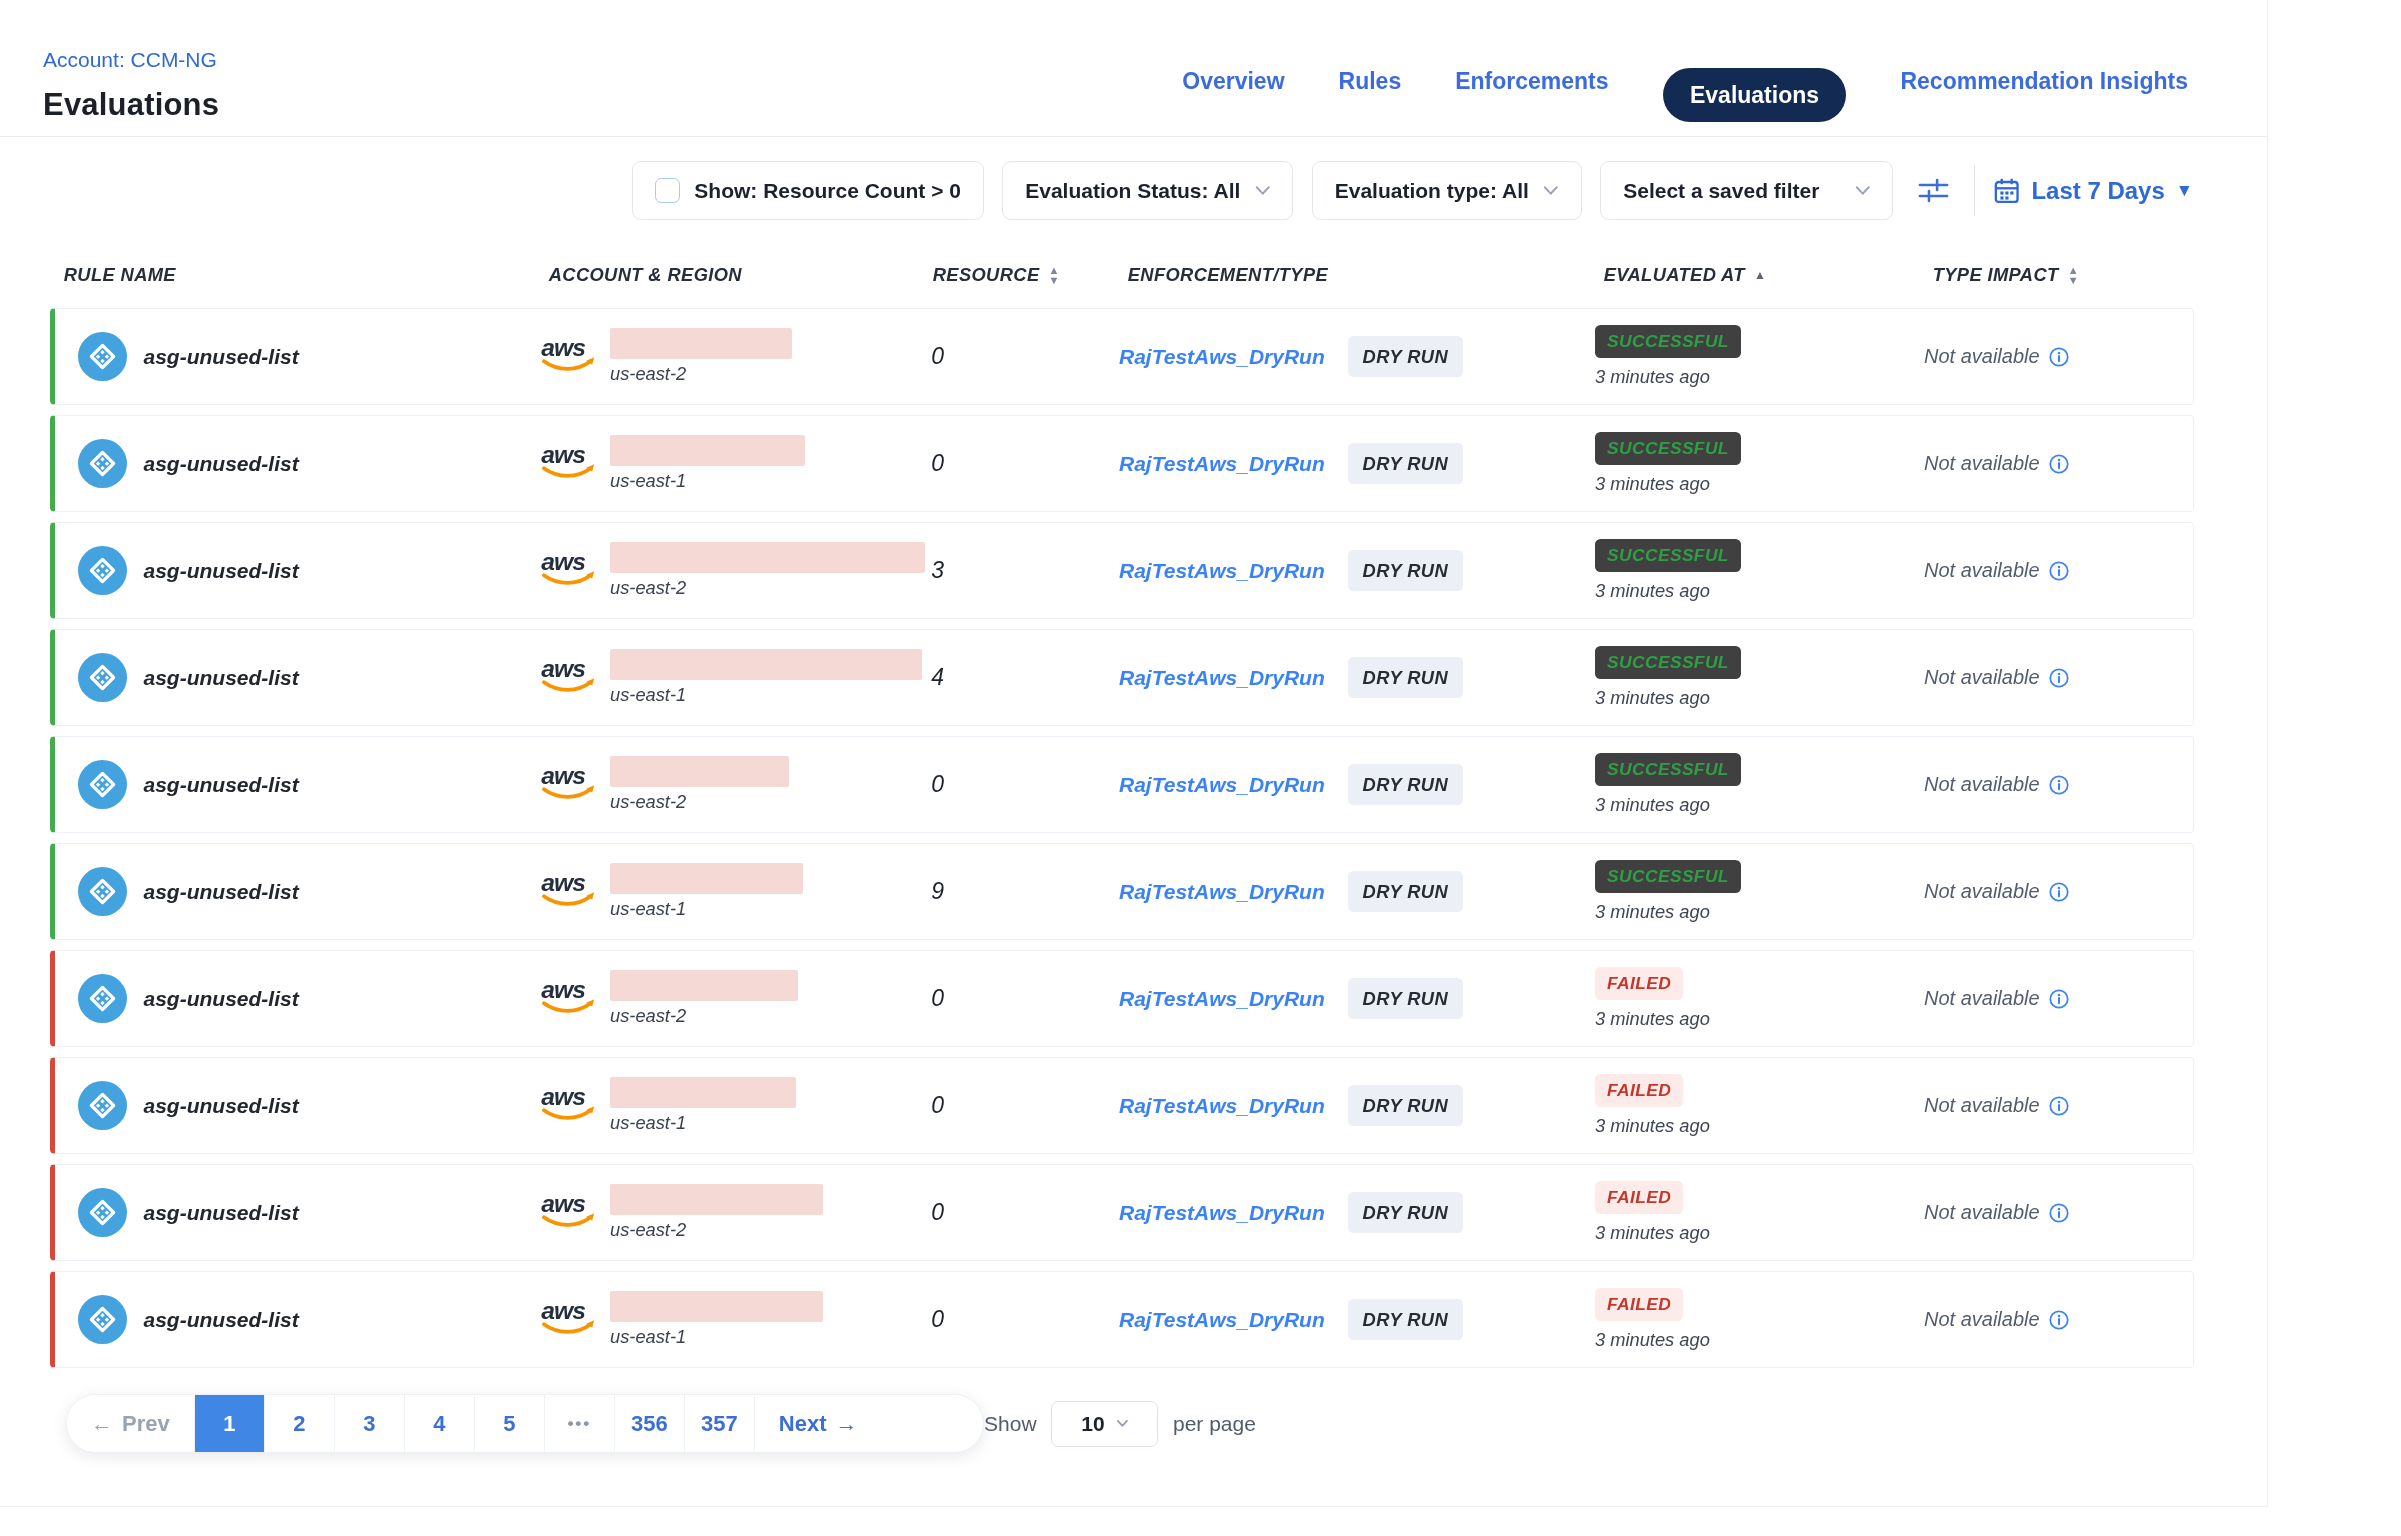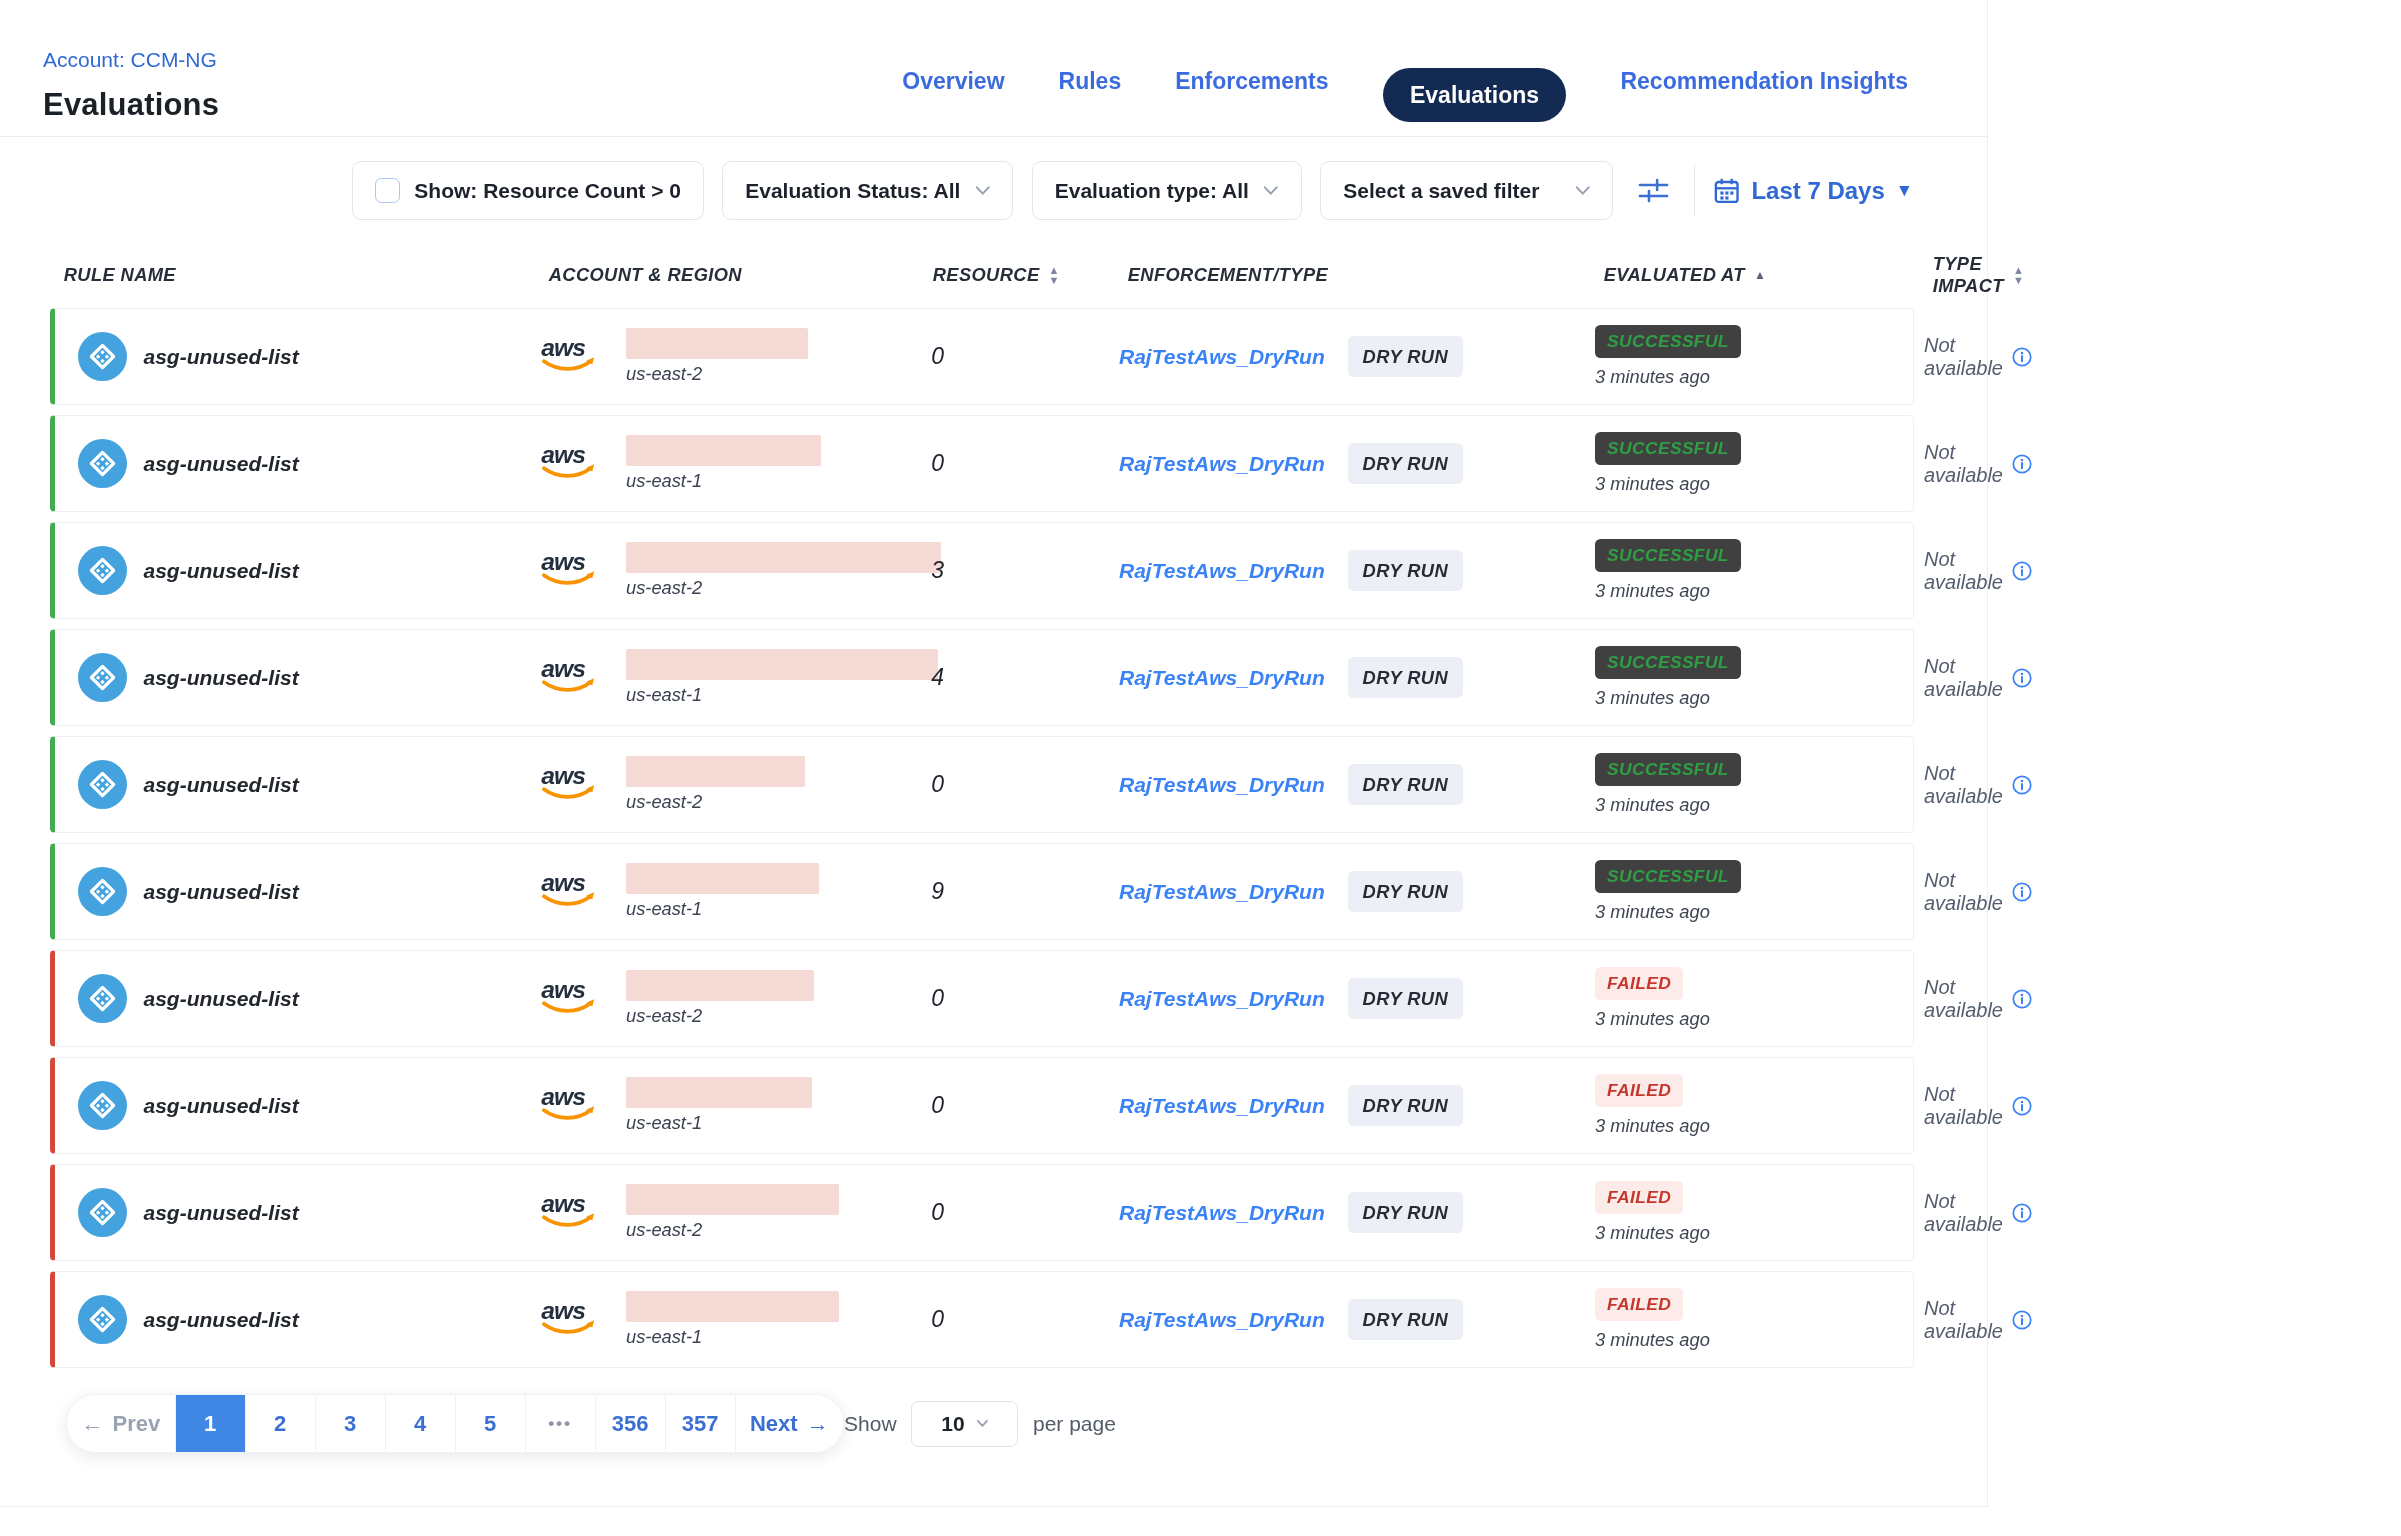--- a/index.html
+++ b/index.html
@@ -1,17 +1,17 @@
 <!DOCTYPE html>
 <html style="font-size:14.6px"><head>
 <meta charset="utf-8">
 <style>
   * { margin:0; padding:0; box-sizing:border-box; }
   html,body { width:2401px; height:1536px; background:#fff; font-family:"Liberation Sans", sans-serif; overflow:hidden; }
-  .app { width:1988px; height:1507px; border-right:0.9px solid #ebeef2; border-bottom:0.9px solid #ebeef2; background:#fff; }
+  .app { width:2268px; height:1507px; border-right:0.9px solid #ebeef2; border-bottom:0.9px solid #ebeef2; background:#fff; }
 
   
   .page-header { display:flex; justify-content:space-between; align-items:flex-start; padding:48px 79px 0 43px; height:137px; border-bottom:0.9px solid #e9ecf1; }
   .breadcrumb { color:#3069d6; font-size:21px; }
   .page-title { color:#1c2127; font-size:31px; font-weight:bold; margin-top:14.6px; letter-spacing:0.2px; }
   .nav-tabs { display:flex; align-items:flex-start; gap:54px; margin-top:20px; }
   .nav-tab { color:#3b6bdf; font-size:23px; font-weight:600; cursor:pointer; text-decoration:none; white-space:nowrap; }
   .nav-tab.active { background:#132a52; color:#fff; padding:13.7px 27.4px; border-radius:914px; }
 
   
@@ -35,21 +35,21 @@
 
   .tbody { }
   .row { background:#fff; border:0.9px solid #eceff4; border-left:5.5px solid #42ac4e; border-radius:4.6px; height:97px; margin-bottom:10px; }
   .row.failed { border-left-color:#d6473c; }
   .cell { display:flex; align-items:center; }
   .rule-cell { padding-left:23px; gap:16.5px; }
   .rule-icon { width:49px; height:49px; border-radius:50%; background:#44a2df; display:flex; align-items:center; justify-content:center; flex:0 0 auto; }
   .rule-name { font-size:21px; font-weight:bold; color:#22272e; }
   .account-cell { gap:11px; align-items:flex-start; }
   .aws-logo { margin-top:5.5px; flex:0 0 auto; }
-  .account-wrap { display:flex; flex-direction:column;margin-left:16px; }
+  .account-wrap { display:flex; flex-direction:column; }
   .redact-bar { height:31px; background:#f5d9d4; border-radius:1.8px; }
   .region { font-size:18.3px; color:#3a4150; margin-top:4.6px; }
   .resource-cell { padding-left:7.3px; font-size:23px; color:#1d222b; }
   .enf-cell { }
   .enf-link { width:229px; font-size:21px; font-weight:600; color:#3b82f6; text-decoration:none; cursor:pointer; }
   .type-badge { background:#eceff6; color:#262b35; font-size:18.3px; font-weight:bold; letter-spacing:0.4px; padding:9.1px 14.6px; border-radius:5.5px; white-space:nowrap; }
   .status-cell { flex-direction:column; align-items:flex-start; justify-content:center; }
   .status-badge { font-size:17.4px; font-weight:bold; letter-spacing:0.4px; padding:6.4px 12px; border-radius:5.5px; }
   .status-badge.successful { background:#404040; color:#2f9e44; }
   .status-badge.failed { background:#fcebe8; color:#c5362c; }

